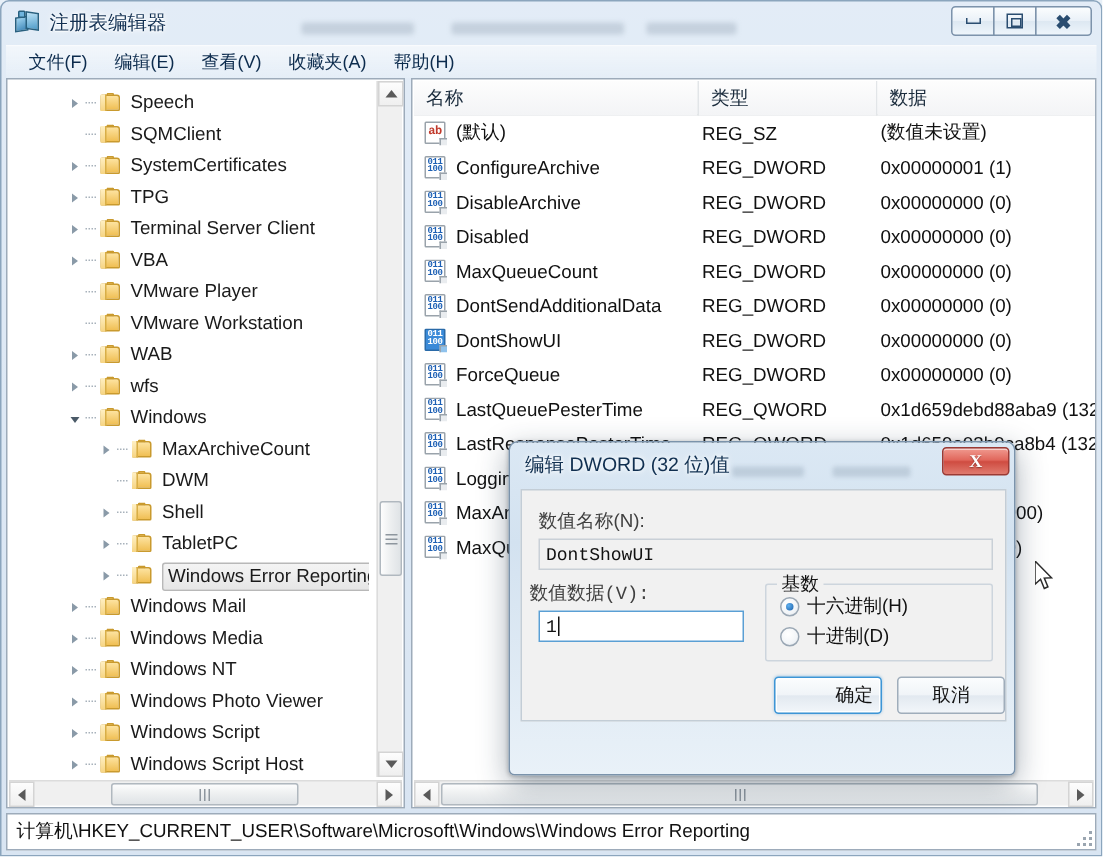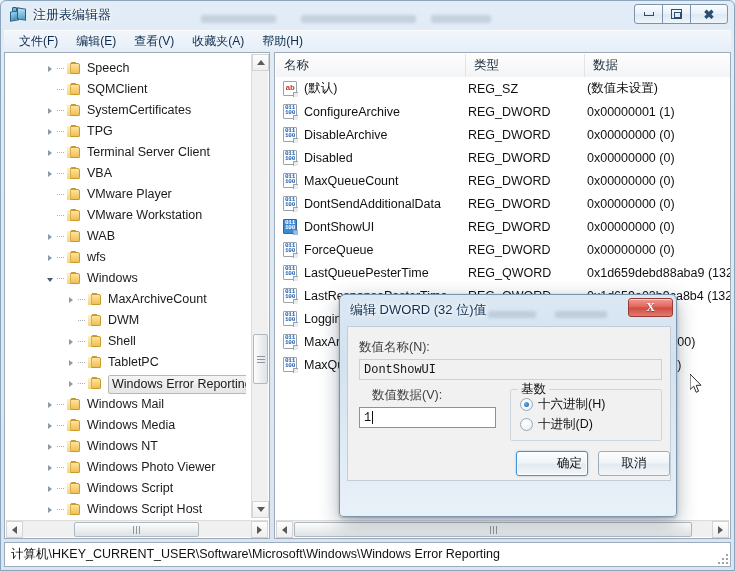--- a/index.html
+++ b/index.html
@@ -1031,21 +1031,21 @@
         <span class="x">X</span>
       </div>
     </div>
 
     <div class="dlg-body">
       <div class="dlg-label" style="left:11px; top:12px;">数值名称(N):</div>
       <div class="dlg-input readonly" style="left:11px; top:32px; width:303px; height:21px;">
         <span>DontShowUI</span>
       </div>
 
-      <div class="dlg-label" style="left:24px; top:60px;">数值数据(V):</div>
+      <div class="dlg-label" style="left:5px; top:60px;font-family:Liberation Mono, monospace;">数值数据(V):</div>
       <div class="dlg-input focused" style="left:11px; top:80px; width:137px; height:21px;">
         <span>1</span>
           <span class="caret"></span>
       </div>
 
       <div class="groupbox" style="left:162px; top:62px; width:152px; height:52px;">
         <span class="gb-title">基数</span>
         <div class="radio-row" style="left:9px; top:6px;">
           <span class="radio on"></span>
           <span>十六进制(H)</span>

